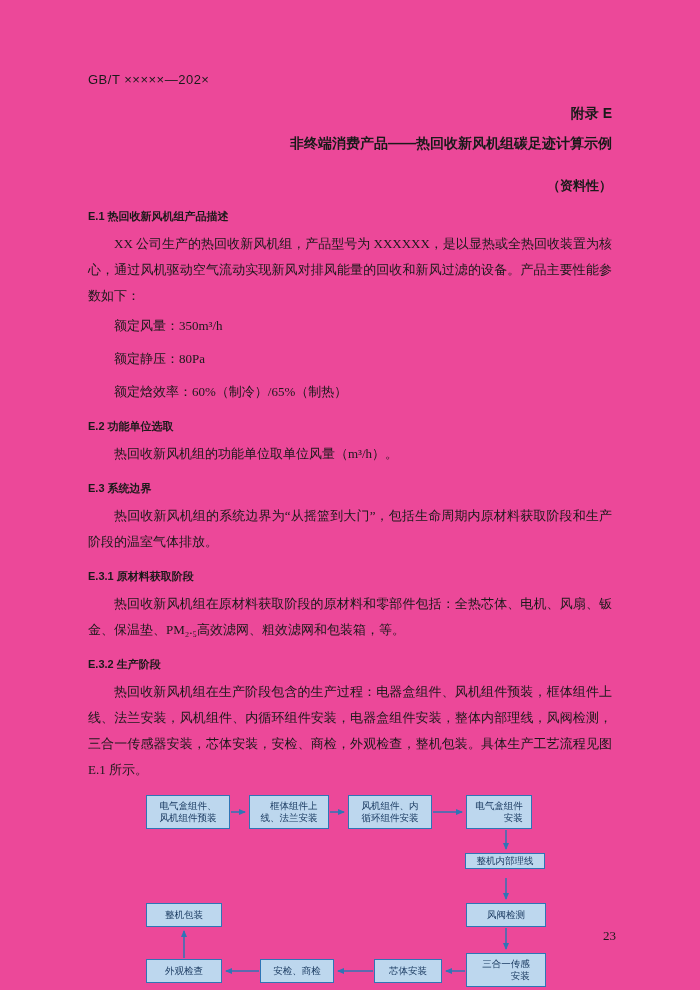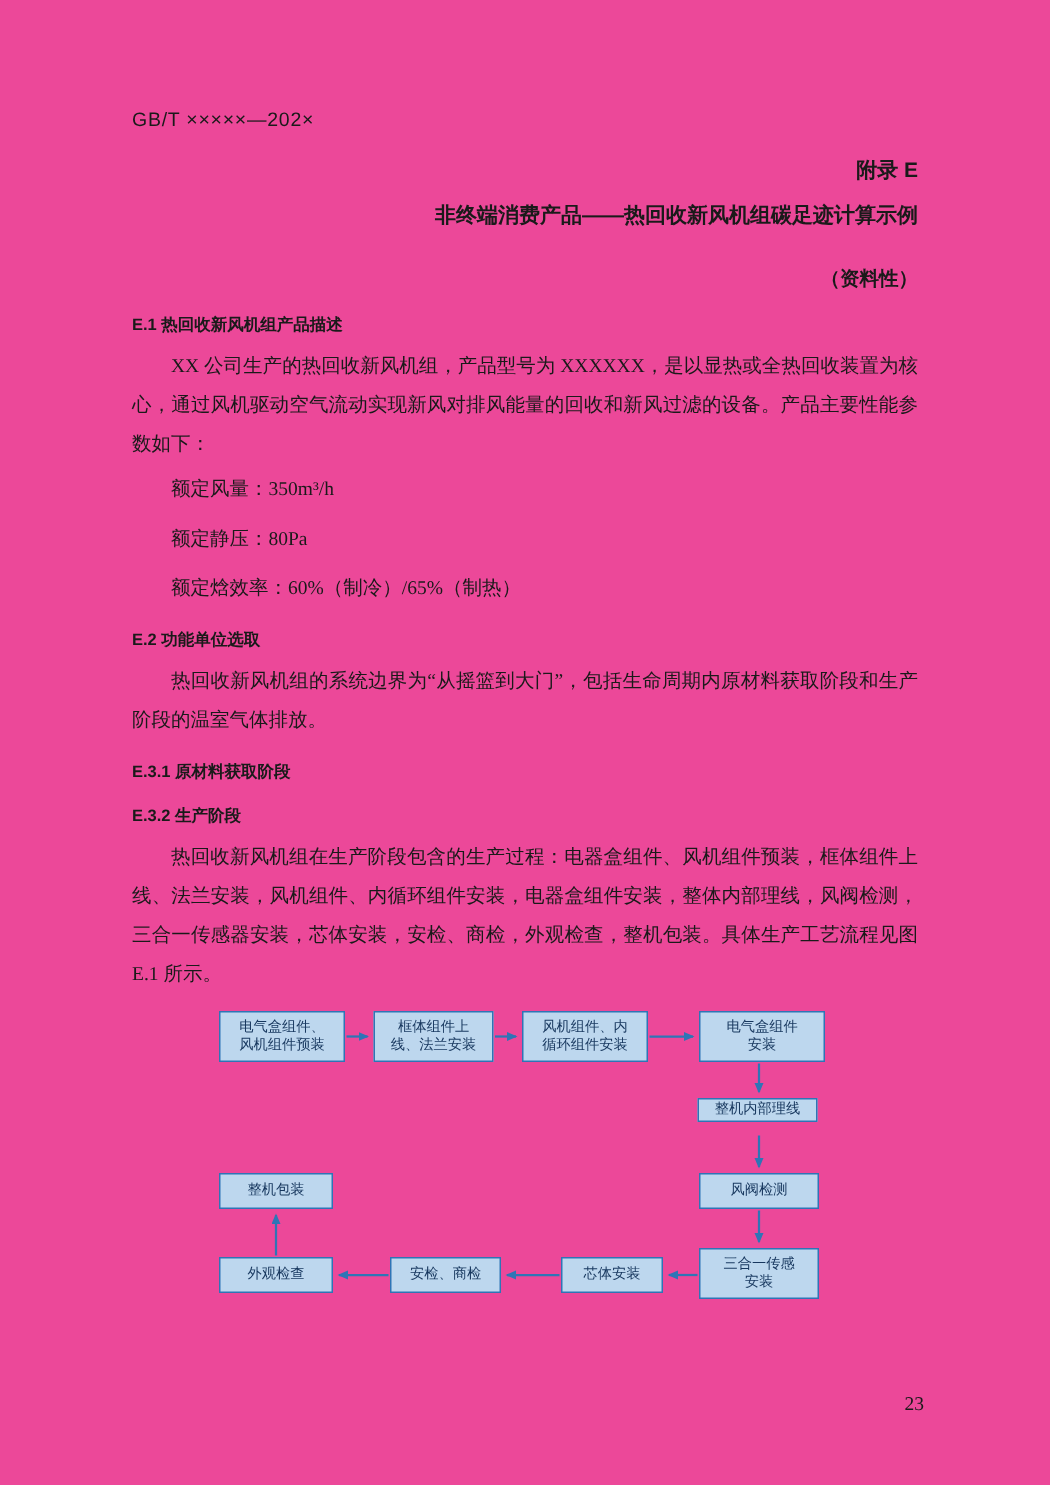--- a/index.html
+++ b/index.html
@@ -60,21 +60,21 @@
     margin:12px 0 0 58px;
   }
   .arrows{position:absolute;left:0;top:0;width:100%;height:100%;}
   .arrows line{stroke:var(--arrow);stroke-width:1.5;}
   .fbox{
     position:absolute;
     background:var(--box-fill);
     border:1px solid var(--box-border);
     box-sizing:border-box;
     display:flex;align-items:center;justify-content:center;
-    text-align:center;
+    text-align:right;
     font-size:9.5px;
     line-height:1.3;
     white-space:pre-line;
     font-family:Liberation Sans, sans-serif;
     color:#17375e;
   }
   .page-number{
     position:absolute;
     top:928px;
     right:84px;
@@ -95,24 +95,27 @@
 
     <div class="h">E.1 热回收新风机组产品描述</div>
     <p class="para">XX 公司生产的热回收新风机组，产品型号为 XXXXXX，是以显热或全热回收装置为核心，通过风机驱动空气流动实现新风对排风能量的回收和新风过滤的设备。产品主要性能参数如下：</p>
     <div class="specs">
       <div class="spec">额定风量：350m³/h</div>
       <div class="spec">额定静压：80Pa</div>
       <div class="spec">额定焓效率：60%（制冷）/65%（制热）</div>
     </div>
 
     <div class="h">E.2 功能单位选取</div>
+    <p class="para">热回收新风机组的功能单位取单位风量（m³/h）。</p>
 
+    <div class="h">E.3 系统边界</div>
     <p class="para">热回收新风机组的系统边界为“从摇篮到大门”，包括生命周期内原材料获取阶段和生产阶段的温室气体排放。</p>
 
     <div class="h">E.3.1 原材料获取阶段</div>
+    <p class="para">热回收新风机组在原材料获取阶段的原材料和零部件包括：全热芯体、电机、风扇、钣金、保温垫、PM₂.₅高效滤网、粗效滤网和包装箱，等。</p>
 
     <div class="h">E.3.2 生产阶段</div>
     <p class="para">热回收新风机组在生产阶段包含的生产过程：电器盒组件、风机组件预装，框体组件上线、法兰安装，风机组件、内循环组件安装，电器盒组件安装，整体内部理线，风阀检测，三合一传感器安装，芯体安装，安检、商检，外观检查，整机包装。具体生产工艺流程见图 E.1 所示。</p>
 
     <div class="figure">
       <svg class="arrows" viewBox="0 0 400 198" aria-hidden="true">
         <defs>
           <marker id="ah" markerWidth="8" markerHeight="8" refX="6" refY="3" orient="auto" markerUnits="userSpaceOnUse">
             <path d="M0,0 L7,3 L0,6 Z" style="fill:var(--arrow)"></path>
           </marker>
@@ -127,21 +130,21 @@
         <line x1="227" y1="176" x2="192" y2="176" marker-end="url(#ah)"></line>
         <line x1="113" y1="176" x2="80" y2="176" marker-end="url(#ah)"></line>
         <line x1="38" y1="163" x2="38" y2="136" marker-end="url(#ah)"></line>
       </svg>
       <div class="fbox" style="left:0;top:0;width:84px;height:34px">电气盒组件、
 风机组件预装</div>
       <div class="fbox" style="left:103px;top:0;width:80px;height:34px">框体组件上
 线、法兰安装</div>
       <div class="fbox" style="left:202px;top:0;width:84px;height:34px">风机组件、内
 循环组件安装</div>
-      <div class="fbox" style="left:320px;top:0;width:84px;height:34px">电气盒组件
+      <div class="fbox" style="left:320px;top:0;width:66px;height:34px">电气盒组件
 安装</div>
       <div class="fbox" style="left:319px;top:58px;width:80px;height:16px">整机内部理线</div>
       <div class="fbox" style="left:320px;top:108px;width:80px;height:24px">风阀检测</div>
       <div class="fbox" style="left:320px;top:158px;width:80px;height:34px">三合一传感
 安装</div>
       <div class="fbox" style="left:228px;top:164px;width:68px;height:24px">芯体安装</div>
       <div class="fbox" style="left:114px;top:164px;width:74px;height:24px">安检、商检</div>
       <div class="fbox" style="left:0;top:164px;width:76px;height:24px">外观检查</div>
       <div class="fbox" style="left:0;top:108px;width:76px;height:24px">整机包装</div>
     </div>

